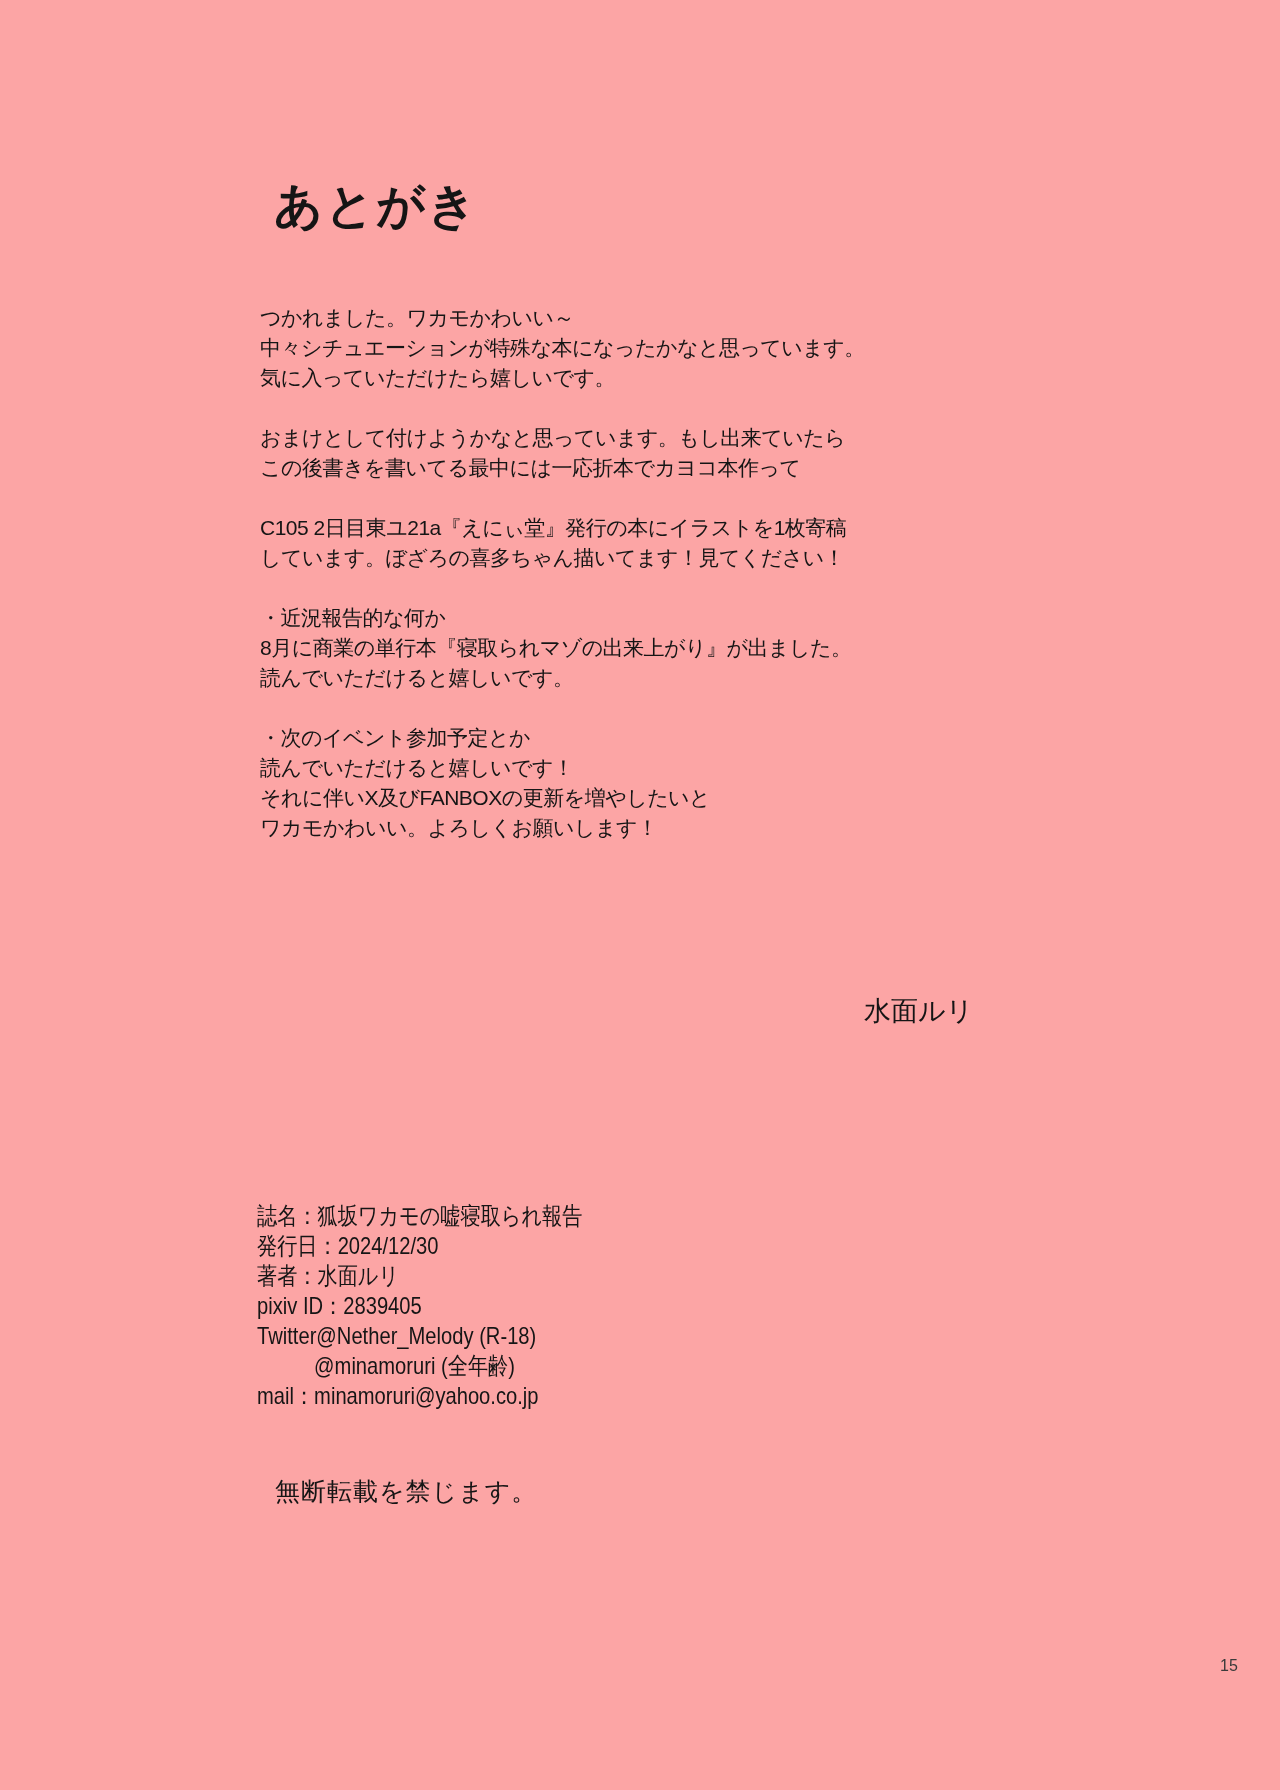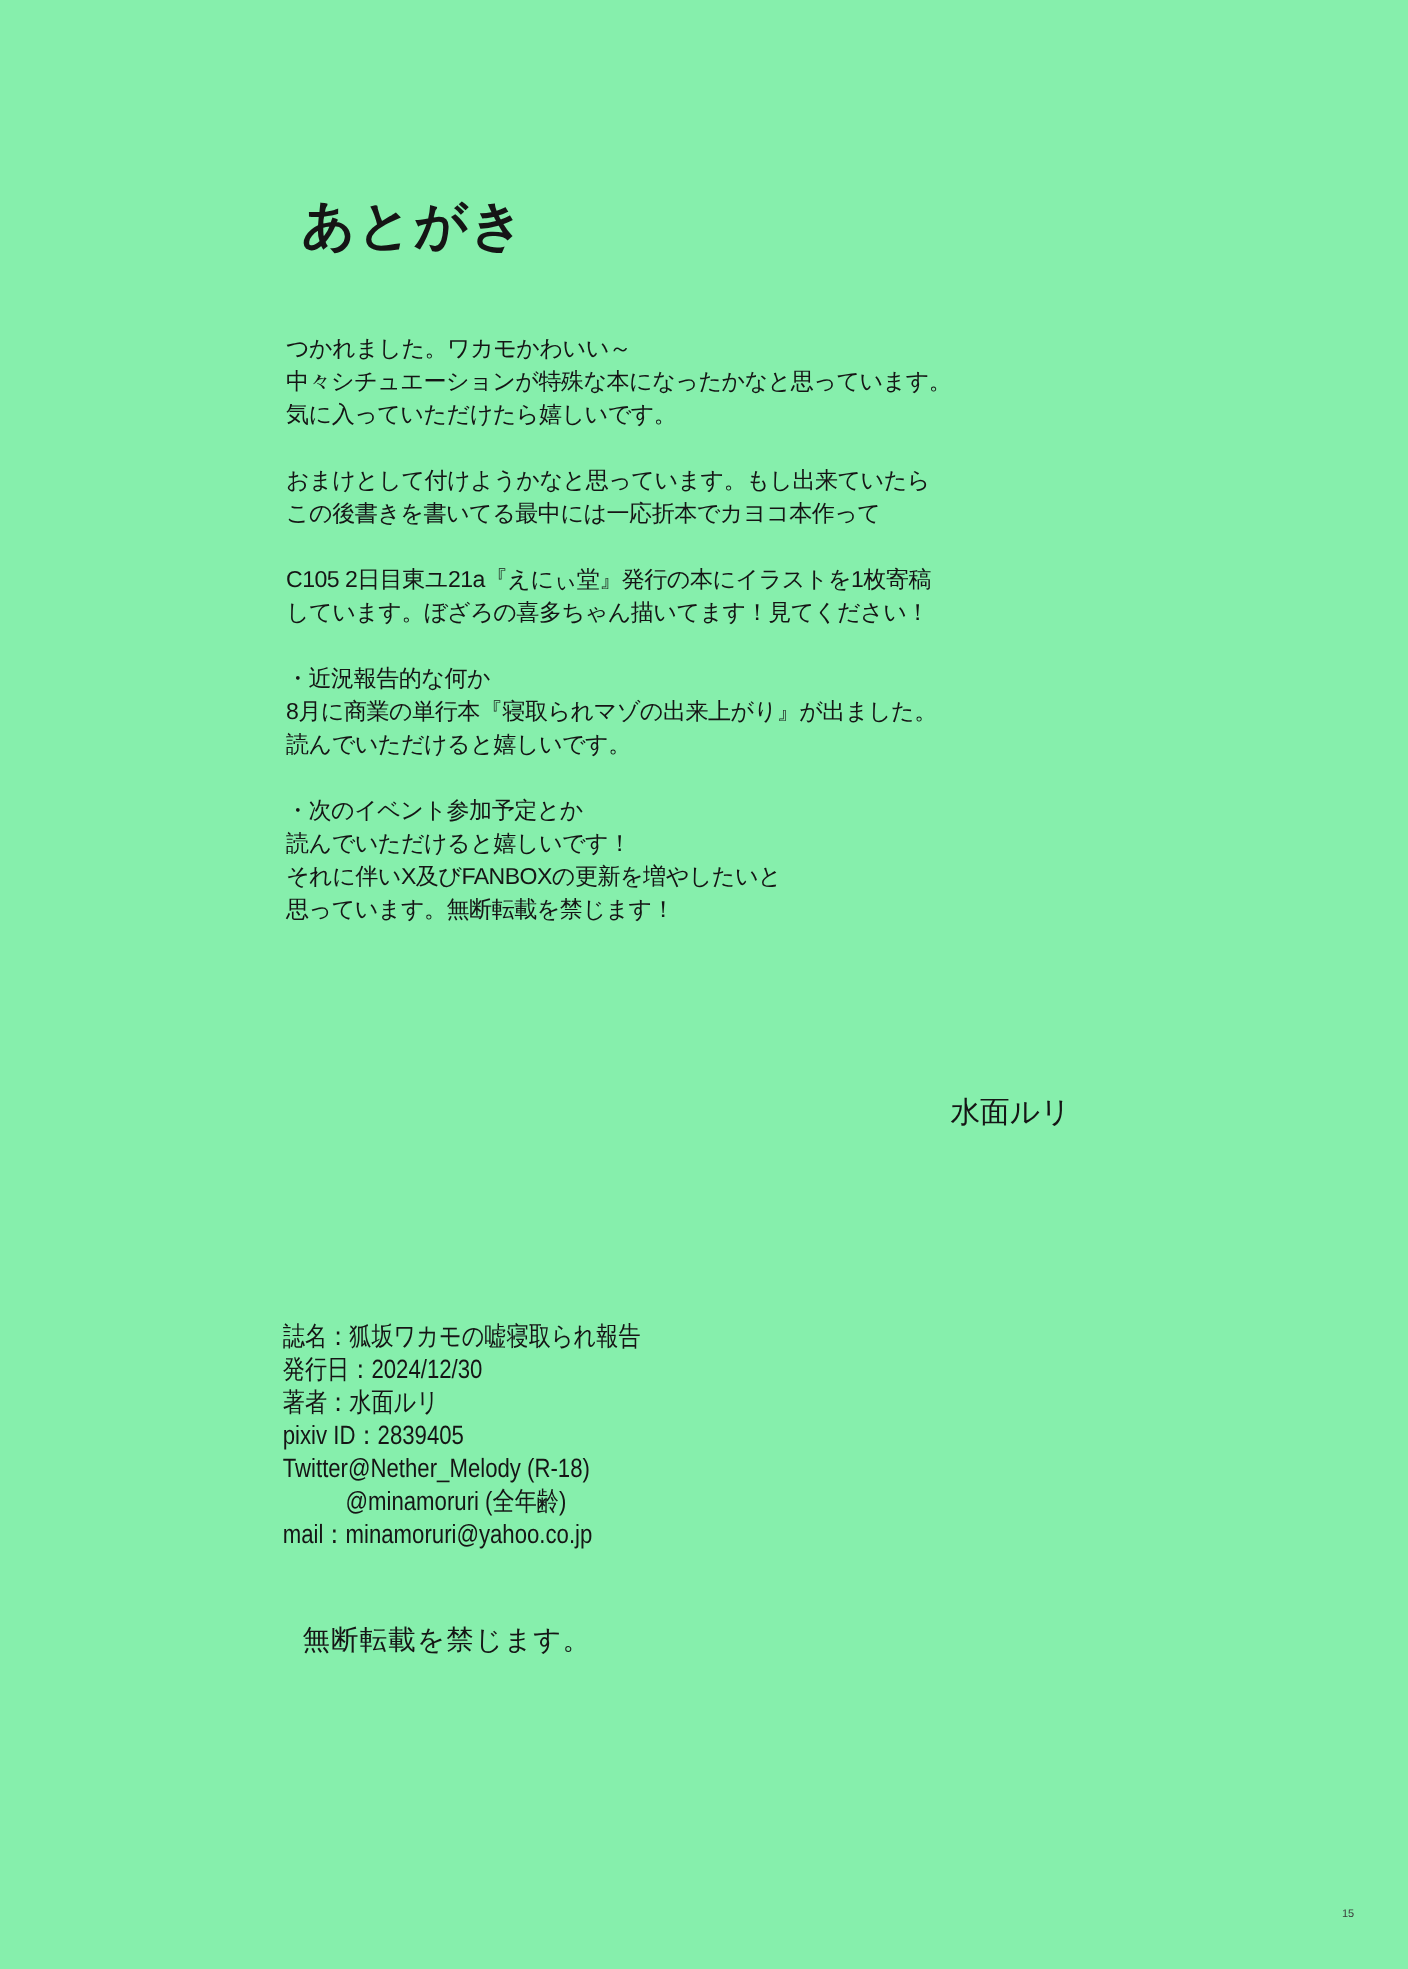--- a/index.html
+++ b/index.html
@@ -5,21 +5,21 @@
   html, body {
     margin: 0;
     padding: 0;
     background: #ffffff;
     font-family: "Liberation Sans", "DejaVu Sans", sans-serif;
   }
   .page {
     position: relative;
     width: 1280px;
     height: 1790px;
-    background: #86efac;
+    background: #fca5a5;
     overflow: hidden;
     color: #111;
   }
   .title {
     position: absolute;
     left: 274px;
     top: 176px;
     margin: 0;
     font-family: "Liberation Serif", "DejaVu Serif", serif;
     font-weight: 600;
@@ -76,22 +76,22 @@
     top: 1476px;
     font-size: 25px;
     line-height: 30px;
     letter-spacing: 1px;
     color: #151515;
     white-space: nowrap;
   }
   .pagenum {
     position: absolute;
     left: 1220px;
-    top: 1733px;
-    font-size: 10px;
+    top: 1658px;
+    font-size: 16px;
     line-height: 16px;
     color: #3a3a3a;
   }
 </style>
 </head>
 <body>
 
 <div class="page">
 
   <h1 class="title">あとがき</h1>
@@ -112,21 +112,21 @@
     </p>
     <p>
       <span class="ln">・近況報告的な何か</span>
       <span class="ln">8月に商業の単行本『寝取られマゾの出来上がり』が出ました。</span>
       <span class="ln">読んでいただけると嬉しいです。</span>
     </p>
     <p>
       <span class="ln">・次のイベント参加予定とか</span>
       <span class="ln">読んでいただけると嬉しいです！</span>
       <span class="ln">それに伴いX及びFANBOXの更新を増やしたいと</span>
-      <span class="ln">思っています。無断転載を禁じます！</span>
+      <span class="ln">ワカモかわいい。よろしくお願いします！</span>
     </p>
   </div>
 
   <div class="signature">水面ルリ</div>
 
   <div class="colophon">
     <span class="ln">誌名：狐坂ワカモの嘘寝取られ報告</span>
     <span class="ln">発行日：2024/12/30</span>
     <span class="ln">著者：水面ルリ</span>
     <span class="ln">pixiv ID：2839405</span>

